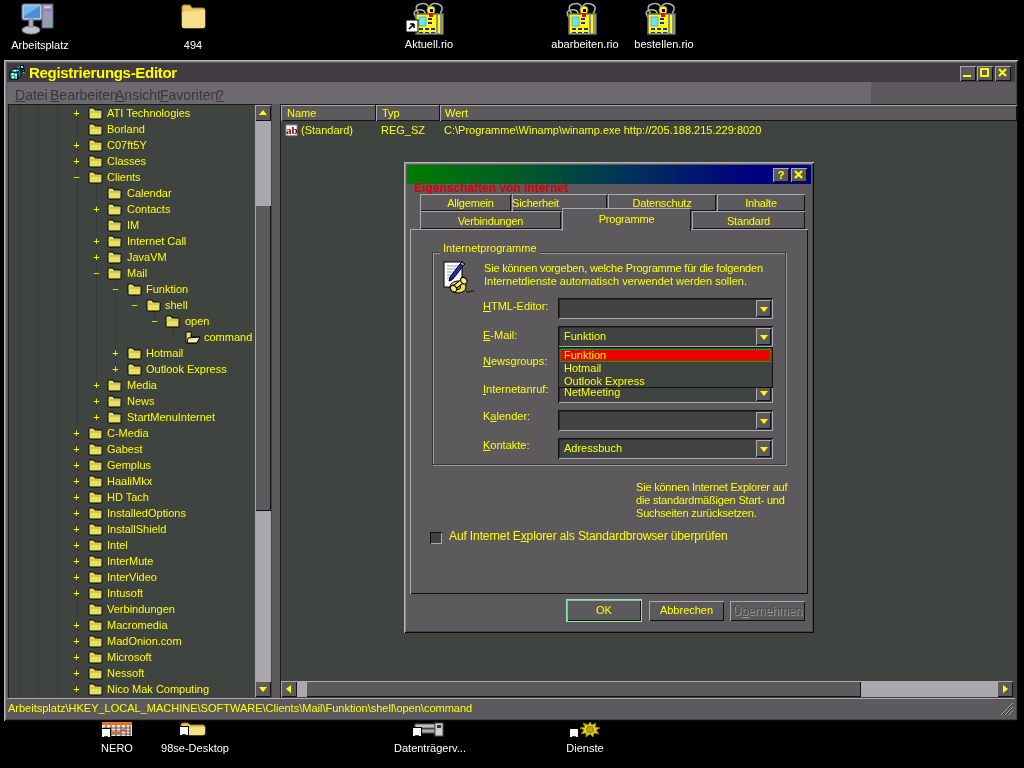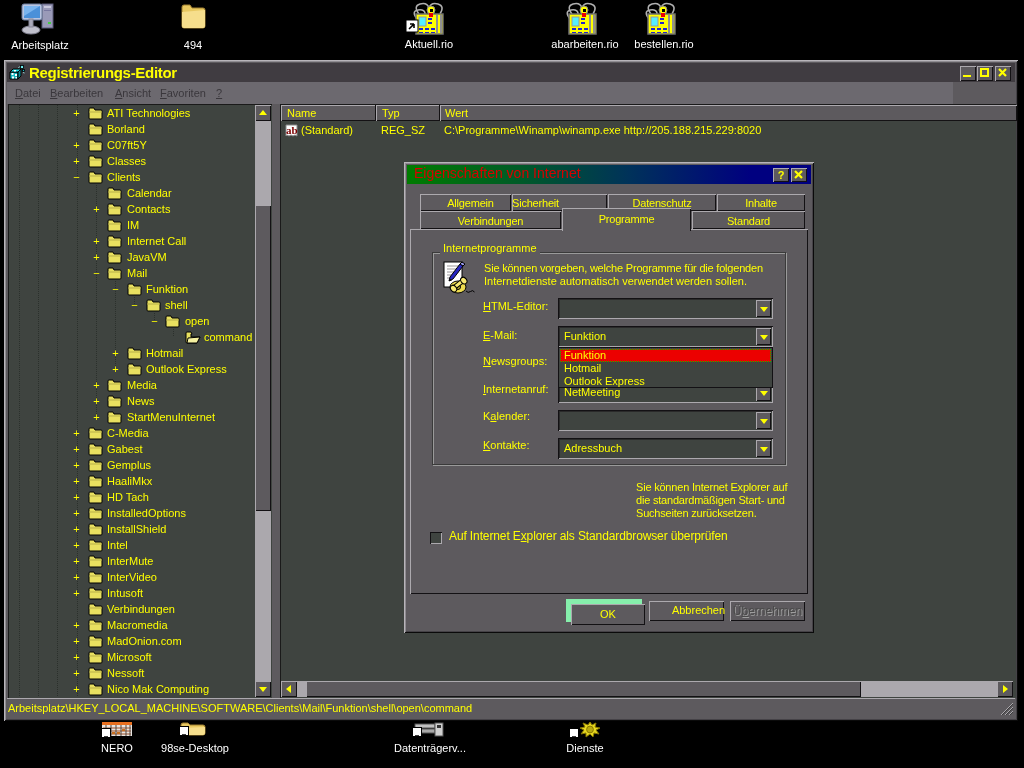--- a/index.html
+++ b/index.html
@@ -144,21 +144,21 @@
         <div class="abs" style="left:3px;top:9px;width:8px;height:2px;background:#FFFF00"></div>
       </div>
   <div class="abs face ras" style="left:970px;top:3px;width:16px;height:15px">
         <div class="abs" style="left:3px;top:2px;width:9px;height:9px;border:2px solid #FFFF00"></div>
       </div>
   <div class="abs face ras" style="left:988px;top:3px;width:16px;height:15px"><svg width="16" height="14">
           <path d="M4 3 L11 10 M11 3 L4 10" stroke="#FFFF00" stroke-width="2.2"></path>
         </svg></div>
  </div>
 
- <div class="abs" style="left:3px;top:22px;width:946px;height:22px;background:#6C696F;color:#3A373C;font-size:11px">
+ <div class="abs" style="left:3px;top:22px;width:864px;height:22px;background:#6C696F;color:#3A373C;font-size:14px">
   <span class="abs" style="left:8px;top:5px"><u>D</u>atei</span>
   <span class="abs" style="left:43px;top:5px"><u>B</u>earbeiten</span>
   <span class="abs" style="left:108px;top:5px"><u>A</u>nsicht</span>
   <span class="abs" style="left:153px;top:5px"><u>F</u>avoriten</span>
   <span class="abs" style="left:209px;top:5px"><u>?</u></span>
  </div>
 
  <div class="abs olive" style="left:4px;top:44px;width:264px;height:594px;box-shadow:inset 1px 1px 0 #1A1A1A">
   <div class="abs" id="treebox" style="left:1px;top:1px;width:246px;height:592px;overflow:hidden">
         <div class="abs" style="left:10px;top:0;width:1px;height:592px;background-image:linear-gradient(#2B302C 50%,transparent 50%);background-size:1px 2px"></div>
@@ -440,21 +440,21 @@
         <g stroke="#3a3a3a">
           <path d="M13 2 L2 13 M13 6 L6 13 M13 10 L10 13"></path>
         </g>
       </svg>
  </div>
 </div>
 
 <div class="abs face ras2" id="dlg" style="left:404px;top:162px;width:410px;height:471px;z-index:50">
 
  <div class="abs" style="left:3px;top:3px;width:404px;height:19px;background:linear-gradient(90deg,#007C00 0%,#005A28 28%,#00325A 55%,#000080 85%)">
-  <div class="abs" style="left:7px;top:0;font-size:14px;font-weight:normal;color:#D80000">Eigenschaften von Internet</div>
+  <div class="abs" style="left:7px;top:16px;font-size:12px;font-weight:bold;color:#D80000">Eigenschaften von Internet</div>
   <div class="abs face ras" style="left:366px;top:3px;width:16px;height:14px;text-align:center;font-size:11px;font-weight:bold;color:#FFFF00;line-height:14px">?</div>
   <div class="abs face ras" style="left:384px;top:3px;width:16px;height:14px"><svg width="16" height="14">
           <path d="M4 3 L11 10 M11 3 L4 10" stroke="#FFFF00" stroke-width="2.2"></path>
         </svg></div>
  </div>
 
  <div class="abs face ras" style="left:16px;top:32px;width:91px;height:17px"></div>
  <div class="lbl abs" style="left:16px;top:35px;width:101px;text-align:center;letter-spacing:-0.2px">Allgemein</div>
  <div class="abs face ras" style="left:108px;top:32px;width:95px;height:17px"></div>
  <div class="lbl abs" style="left:108px;top:35px;width:95px;text-align:left;letter-spacing:-0.2px">Sicherheit</div>
@@ -529,27 +529,27 @@
   <div class="lbl abs" style="left:5px;top:14px">Hotmail</div>
   <div class="lbl abs" style="left:5px;top:27px">Outlook Express</div>
  </div>
 
  <div class="lbl abs" style="left:232px;top:319px;letter-spacing:-0.2px">Sie können Internet Explorer auf</div>
  <div class="lbl abs" style="left:232px;top:332px;letter-spacing:-0.2px">die standardmäßigen Start- und</div>
  <div class="lbl abs" style="left:232px;top:345px;letter-spacing:-0.2px">Suchseiten zurücksetzen.</div>
  <div class="abs olive sun" style="left:26px;top:370px;width:12px;height:12px"></div>
  <div class="lbl abs" style="left:45px;top:367px;font-size:12px;letter-spacing:-0.12px">Auf Internet E<u>x</u>plorer als Standardbrowser überprüfen</div>
 
- <div class="abs" style="left:162px;top:437px;width:76px;height:23px;border:5px solid #86efac">
+ <div class="abs" style="left:162px;top:437px;width:76px;height:23px;border:1px solid #86efac">
       <div class="abs face ras" style="left:0;top:0;width:74px;height:21px">
         <div class="lbl abs" style="left:0;top:4px;width:74px;text-align:center">OK</div>
       </div>
     </div>
  <div class="abs face ras" style="left:245px;top:439px;width:75px;height:20px">
-      <div class="lbl abs" style="left:12px;top:3px;width:75px;text-align:center">Abbrechen</div>
+      <div class="lbl abs" style="left:0;top:3px;width:75px;text-align:center">Abbrechen</div>
     </div>
  <div class="abs face ras" style="left:326px;top:439px;width:75px;height:20px">
       <div class="abs" style="left:0;top:3px;width:75px;text-align:center;font-size:12px;color:#4A4A4A;text-shadow:1px 1px 0 #9E9E9E;white-space:nowrap">Ü<u>b</u>ernehmen</div>
     </div>
 </div>
 
 <div id="barricons">
  <svg class="abs" style="left:101px;top:721px" width="32" height="17" viewBox="0 0 32 17">
   <rect x="1" y="1" width="30" height="14" fill="#E8E4E0"></rect>
   <rect x="1" y="1" width="30" height="3" fill="#E87020"></rect>

